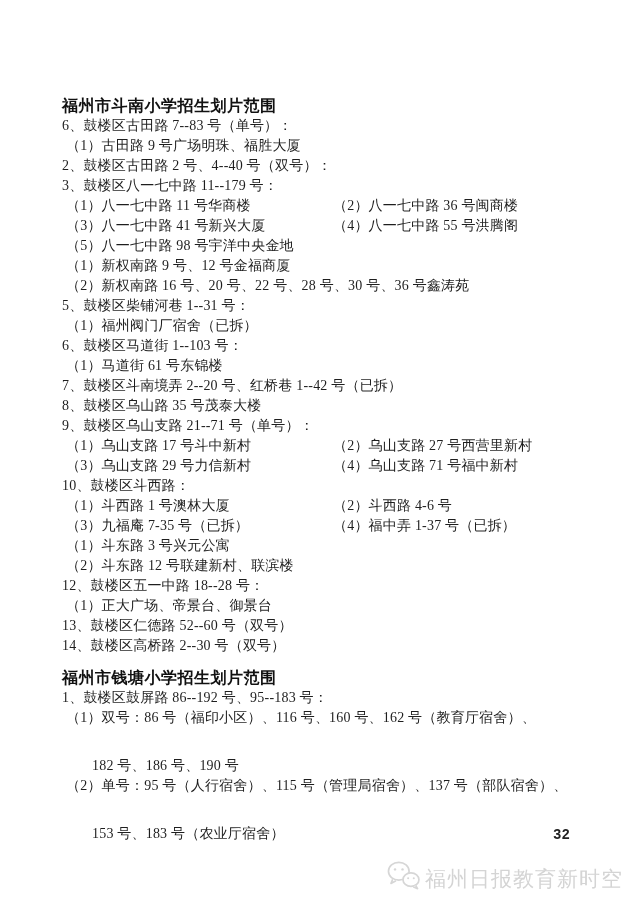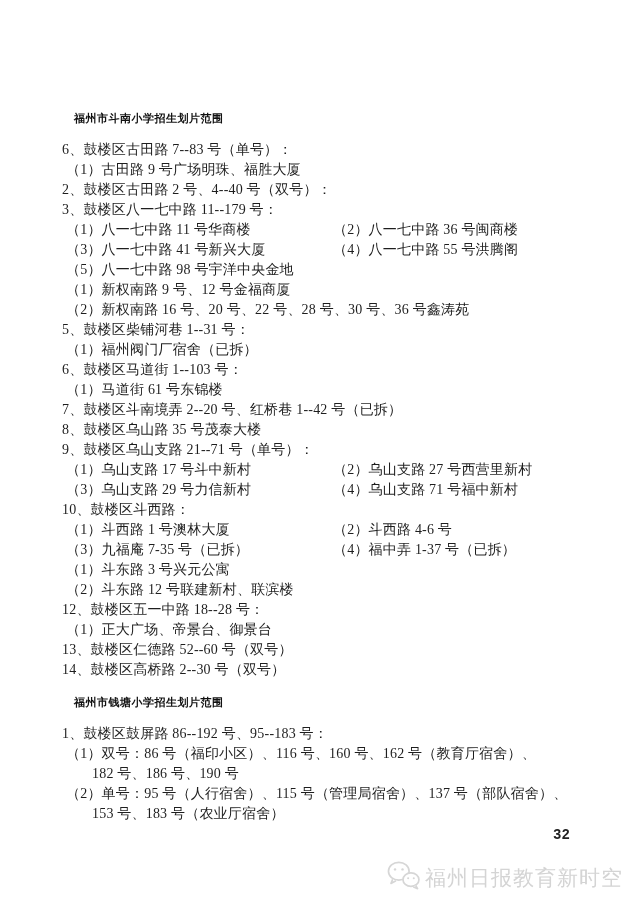--- a/index.html
+++ b/index.html
@@ -12,36 +12,36 @@
     font-family: "Liberation Serif", "DejaVu Serif", serif;
     color: #1e1e1e;
   }
   .content {
     position: absolute;
     left: 62px;
     top: 96px;
     width: 548px;
   }
   .doc-title {
-    margin: 12px;
-    font-size: 11px;
+    margin: 0;
+    font-size: 16px;
     font-weight: bold;
     line-height: 20px;
     color: #111111;
     letter-spacing: 0.5px;
     white-space: nowrap;
   }
   .line {
     font-size: 14px;
     line-height: 20px;
     white-space: nowrap;
     letter-spacing: 0.2px;
   }
   .line.sub { padding-left: 4px; }
-  .line.cont { padding-left: 30px; }
+  .line.cont { padding-left: 30px; margin-top: 28px; }
   .line.pair { display: flex; padding-left: 4px; }
   .line.pair .c1 { width: 267px; flex: 0 0 267px; }
   .line.pair .c2 { flex: 1; }
   .section-second { margin-top: 12px; }
   .page-number {
     position: absolute;
     left: 553px;
     top: 827px;
     font-size: 14px;
     font-weight: bold;
@@ -51,21 +51,21 @@
   .watermark {
     position: absolute;
     right: 18px;
     top: 860px;
     display: flex;
     align-items: center;
     gap: 5px;
     color: #d4d4d4;
     font-size: 21px;
     line-height: 28px;
-    font-family: Liberation Mono, monospace;
+    font-family: Liberation Serif, serif;
     letter-spacing: 1px;
     white-space: nowrap;
   }
   .wechat-icon { display: inline-block; }
 </style>
 </head>
 <body>
 
 <div class="page">
   <div class="content">

